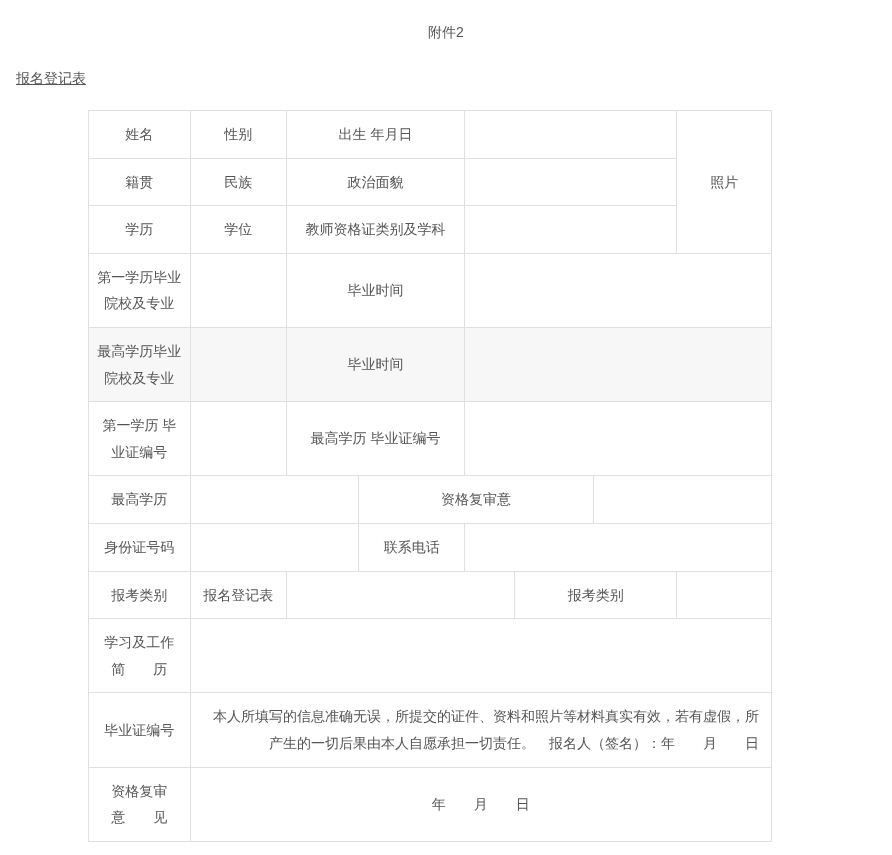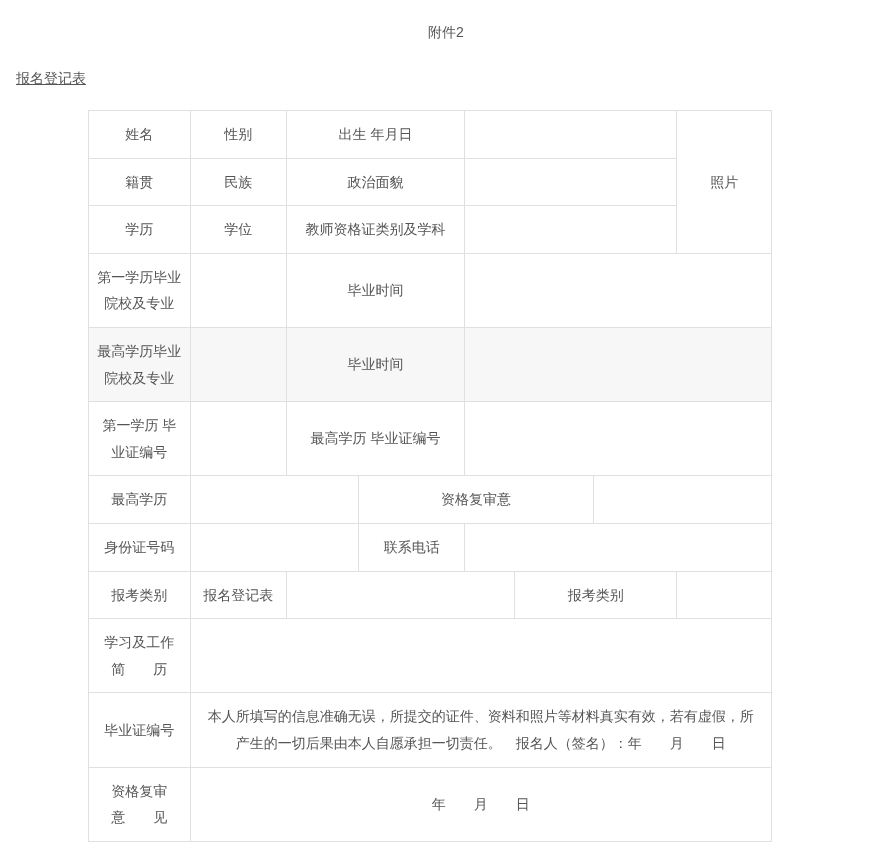--- a/index.html
+++ b/index.html
@@ -140,21 +140,21 @@
     <td></td>
   </tr>
 
   <tr>
     <td class="tall">学习及工作简  历</td>
     <td colspan="8"></td>
   </tr>
 
   <tr>
     <td>毕业证编号</td>
-    <td colspan="8" class="left-text" style="text-align:center;">本人所填写的信息准确无误，所提交的证件、资料和照片等材料真实有效，若有虚假，所产生的一切后果由本人自愿承担一切责任。 报名人（签名）：年  月  日</td>
+    <td colspan="8" class="left-text" style="text-align:right;">本人所填写的信息准确无误，所提交的证件、资料和照片等材料真实有效，若有虚假，所产生的一切后果由本人自愿承担一切责任。 报名人（签名）：年  月  日</td>
   </tr>
 
   <tr>
     <td class="tall">资格复审意  见</td>
     <td colspan="8">年  月  日</td>
   </tr>
 
 </tbody>
     </table>
 </div>

